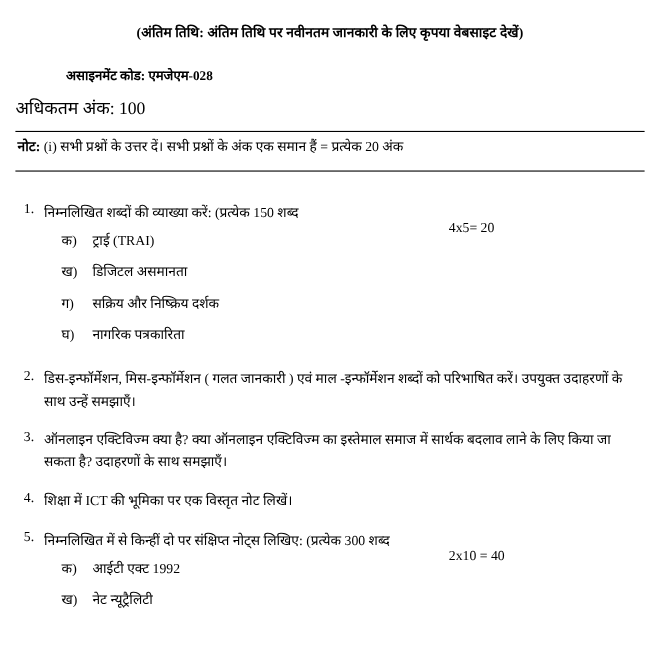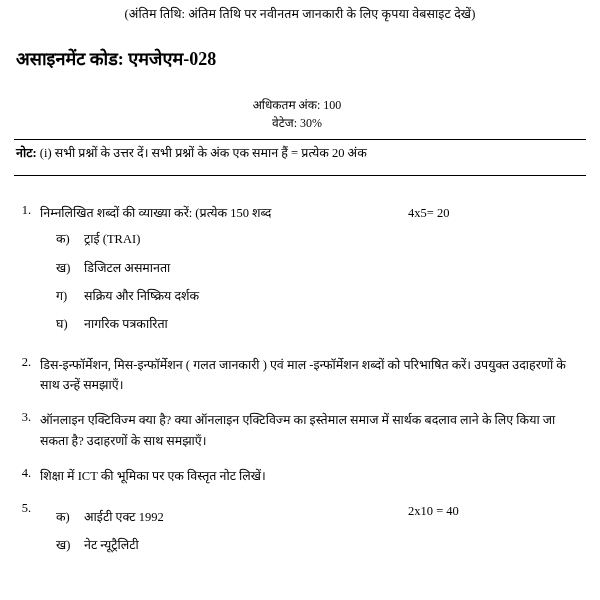--- a/index.html
+++ b/index.html
@@ -16,36 +16,37 @@
   }
   .page {
     position: relative;
     width: 600px;
     height: 600px;
     box-sizing: border-box;
     padding: 0 14px;
   }
   .header-note {
     text-align: center;
-    font-weight: normal;
+    font-weight: bold;
     font-size: 12.5px;
-    margin-top: 5px;
+    margin-top: 21px;
     letter-spacing: 0.1px;
   }
   .meta-block {
     margin-top: 20px;
     font-weight: bold;
-    font-size: 18px;
+    font-size: 12px;
     line-height: 1.9;
     padding-left: 2px;
+    margin-left: 44px;
   }
   .marks-block {
-    margin-top: 20px;
-    text-align: center;
-    font-size: 12px;
+    margin-top: 7px;
+    text-align: left;
+    font-size: 16px;
     line-height: 1.5;
     padding-right: 6px;
   }
   .rule {
     border: none;
     border-top: 1px solid #000;
     margin: 7px 0 0 0;
   }
   .note-block {
     font-size: 12.5px;
@@ -78,21 +79,21 @@
     box-sizing: border-box;
   }
   .q-body {
     flex: 1 1 auto;
     line-height: 1.62;
     position: relative;
   }
   .q-marks {
     position: absolute;
     left: 368px;
-    top: 0;
+    top: 14px;
     white-space: nowrap;
   }
   .subs {
     margin: 7px 0 0 0;
   }
   .sub {
     display: flex;
     align-items: flex-start;
     line-height: 1.55;
     margin-bottom: 9px;
@@ -114,21 +115,20 @@
 <div class="page">
 
   <div class="header-note">(अंतिम तिथि: अंतिम तिथि पर नवीनतम जानकारी के लिए कृपया वेबसाइट देखें)</div>
 
   <div class="meta-block">
     <div>असाइनमेंट कोड: एमजेएम-028</div>
   </div>
 
   <div class="marks-block">
     <div>अधिकतम अंक: 100</div>
-    <div>वेटेज: 30%</div>
   </div>
 
   <hr class="rule">
 
   <div class="note-block">
     <span class="note-label">नोट:</span>
     <span class="italic">(i) सभी प्रश्नों के उत्तर दें। सभी प्रश्नों के अंक  एक समान हैं = प्रत्येक 20 अंक</span>
   </div>
 
   <hr class="rule">
@@ -188,20 +188,21 @@
       <div class="q-body">
         <span>शिक्षा में ICT की भूमिका पर एक विस्तृत नोट लिखें।</span>
       </div>
     </div>
 
     <div class="gap-md"></div>
 
     <div class="q">
       <div class="q-num">5.</div>
       <div class="q-body">
+        <span>निम्नलिखित में से किन्हीं दो पर संक्षिप्त नोट्स लिखिए: (प्रत्येक 300 शब्द</span>
         <span class="q-marks">2x10 = 40</span>
         <div class="subs">
           <div class="sub">
             <span class="sub-label">क)</span>
             <span class="sub-text">आईटी एक्ट 1992</span>
           </div>
           <div class="sub">
             <span class="sub-label">ख)</span>
             <span class="sub-text">नेट न्यूट्रैलिटी</span>
           </div>

